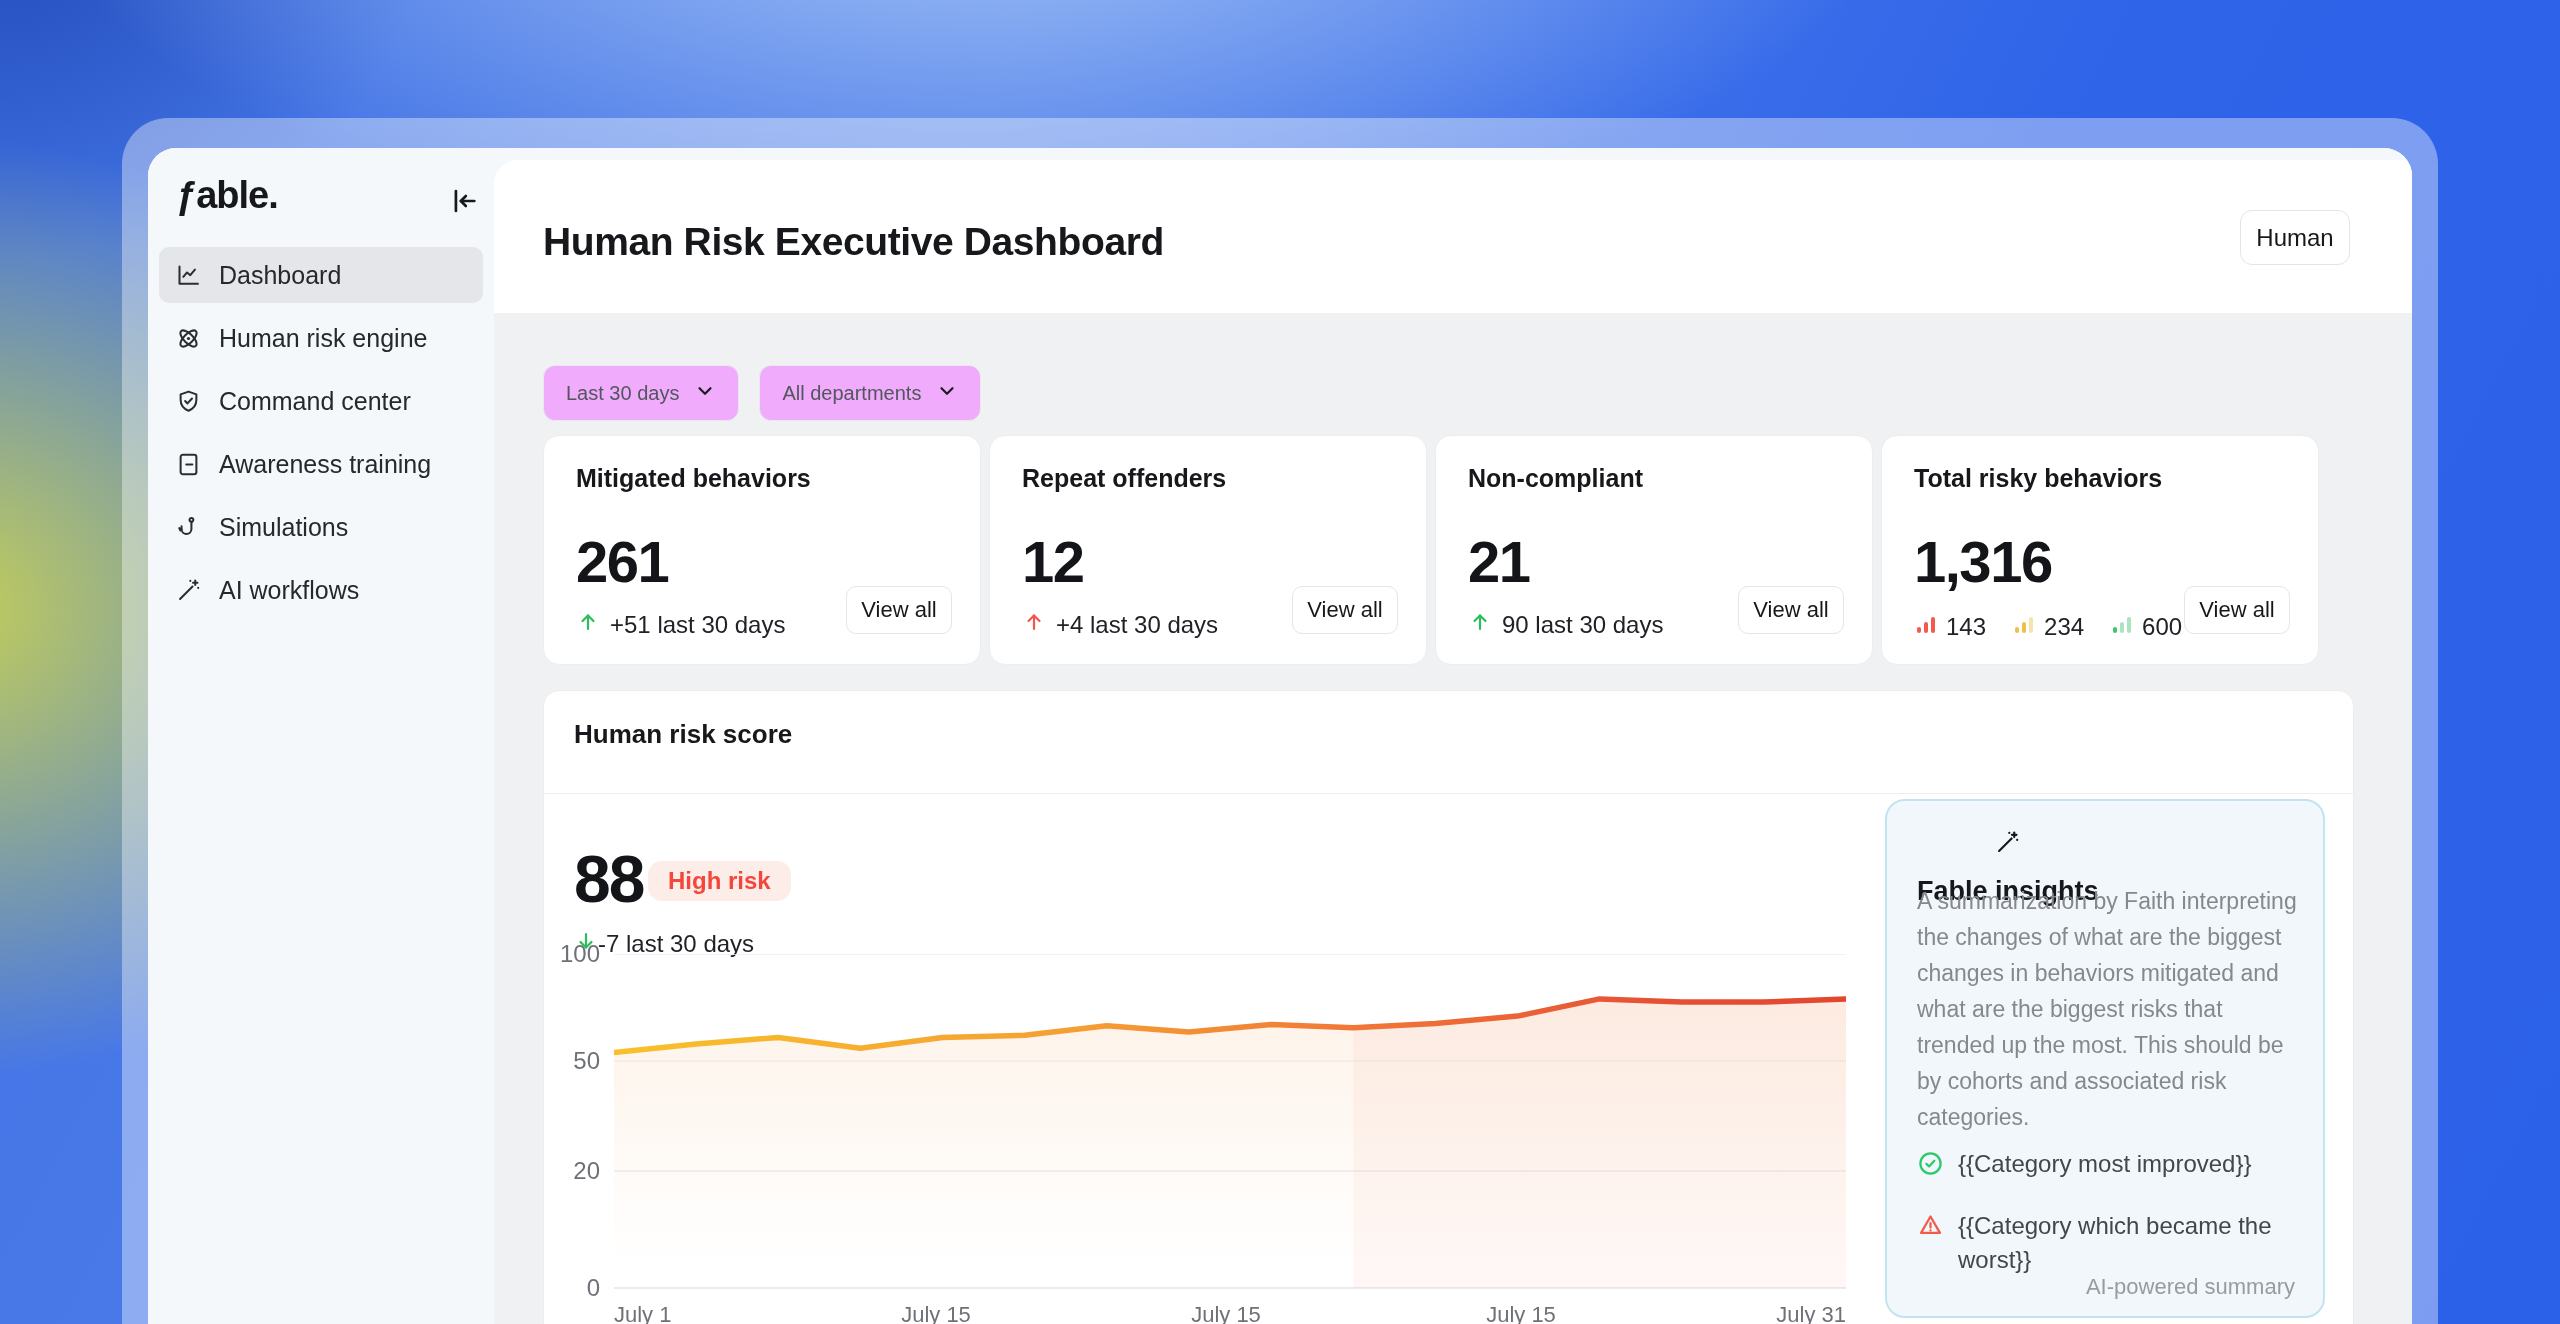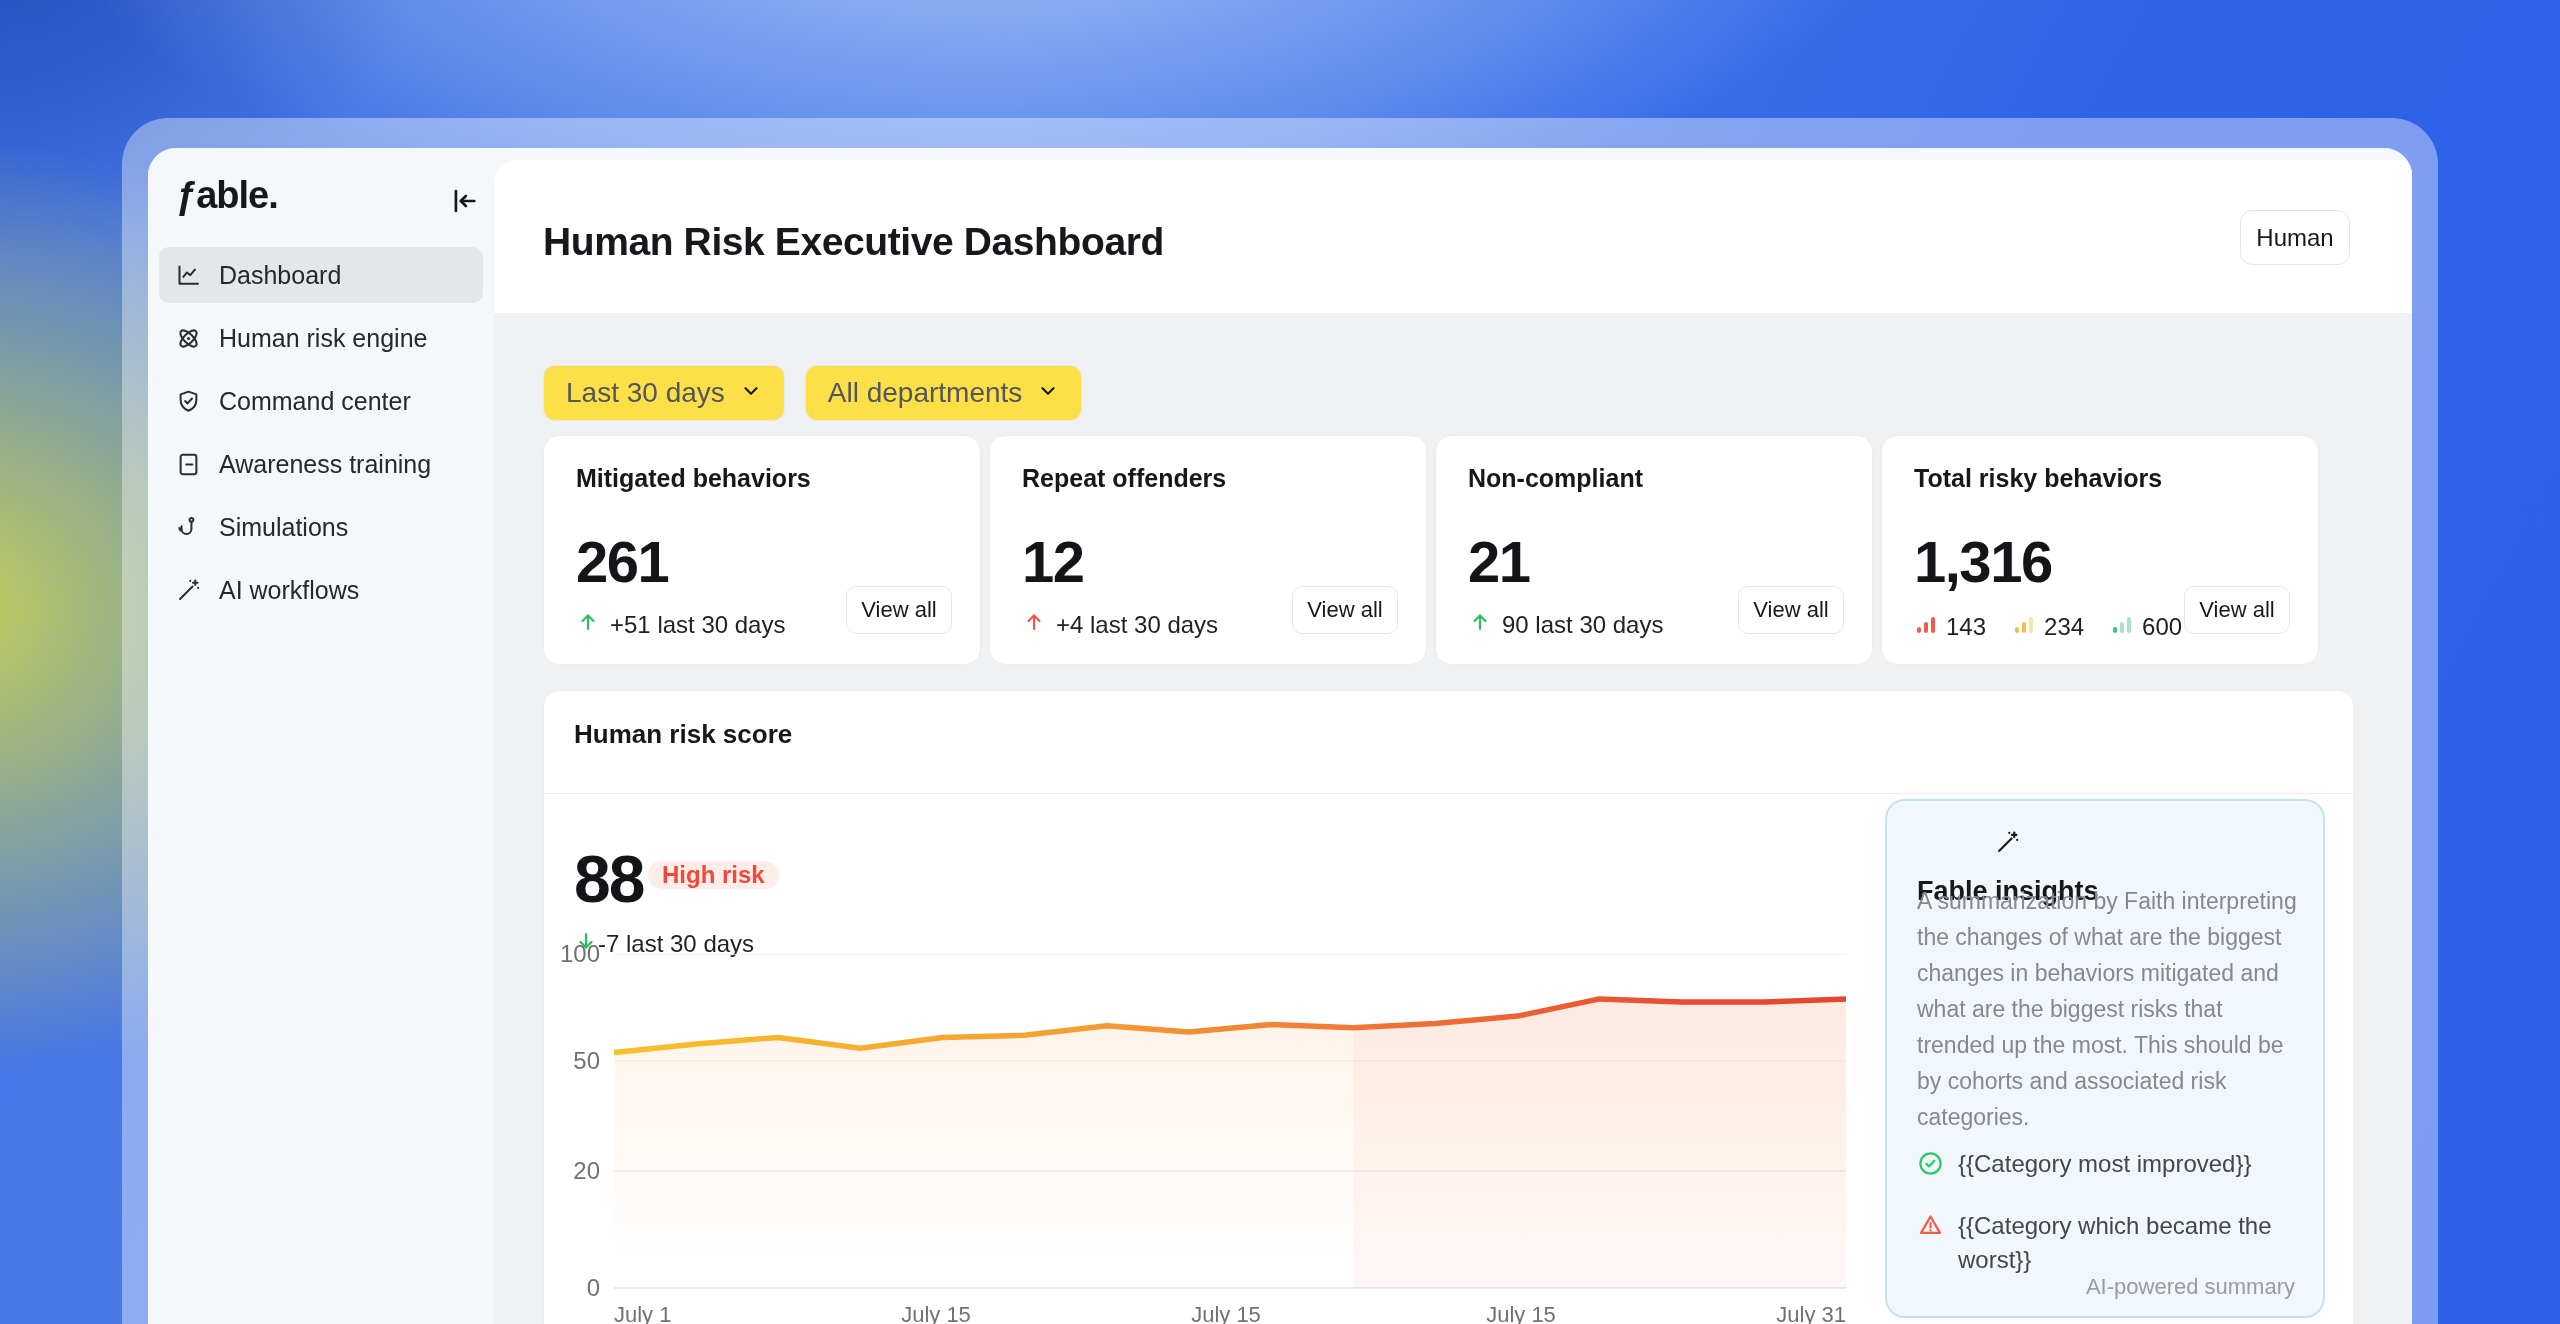--- a/index.html
+++ b/index.html
@@ -34,22 +34,22 @@
   .header { position:absolute; left:0; right:0; top:12px; height:153px; background:#FFFFFF;
     border-top-left-radius:24px; }
   .page-title { position:absolute; left:49px; top:60px; font-size:39px; font-weight:600;
     color:#17181B; letter-spacing:-0.4px; }
   .export-btn { position:absolute; right:62px; top:50px; width:110px; height:55px;
     background:#fff; border:1.5px solid #E2E4E8; border-radius:12px; font-size:24px;
     font-weight:500; color:#17181B; cursor:pointer; font-family:inherit; }
   .content-bg { position:absolute; left:0; right:0; top:165px; bottom:0; background:#F0F1F3; }
 
   .filters { position:absolute; left:49px; top:217px; display:flex; gap:20px; }
-  .filter-btn { height:56px; padding:0 22px; background:#fde047; border:1.5px solid #E7E9EC;
-    border-radius:12px; display:flex; align-items:center; gap:15px; font-size:28px;
+  .filter-btn { height:56px; padding:0 22px; background:#f0abfc; border:1.5px solid #E7E9EC;
+    border-radius:12px; display:flex; align-items:center; gap:15px; font-size:20px;
     color:#53565C; font-weight:500; cursor:pointer; font-family:inherit; }
   .filter-btn svg { width:22px; height:22px; color:#1A1C1F; }
 
   
   .cards { position:absolute; left:49px; top:287px; display:grid;
     grid-template-columns:repeat(4,438px); gap:8px; }
   .card { position:relative; height:230px; background:#fff; border:1px solid #ECEDEF;
     border-radius:16px; }
   .card-title { position:absolute; left:32px; top:28px; font-size:25px; font-weight:600; color:#17181B; }
   .card-value { position:absolute; left:32px; top:92px; font-size:58px; font-weight:700;
@@ -66,21 +66,21 @@
   .bk { display:flex; align-items:center; gap:8px; }
   .bk svg { width:24px; height:24px; }
 
   
   .risk-card { position:absolute; left:49px; top:542px; width:1811px; height:680px;
     background:#fff; border:1px solid #ECEDEF; border-radius:16px; }
   .risk-title { position:absolute; left:30px; top:28px; font-size:26px; font-weight:600; color:#17181B; }
   .risk-divider { position:absolute; left:0; right:0; top:102px; height:1px; background:#EDEEF0; }
   .score { position:absolute; left:30px; top:150px; font-size:66px; font-weight:700;
     letter-spacing:-2px; color:#141519; }
-  .risk-badge { position:absolute; left:104px; top:170px; height:28px; padding:0 14px;
+  .risk-badge { position:absolute; left:104px; top:170px; height:40px; padding:0 20px;
     display:flex; align-items:center; background:#FDEDE9; color:#F4473B; font-size:24px;
     font-weight:600; border-radius:14px; }
   .score-delta { position:absolute; left:30px; top:238px; display:flex; align-items:center;
     font-size:24px; color:#1F2126; }
   .score-delta svg { width:24px; height:24px; }
 
   .chart-wrap { position:absolute; left:70px; top:263px; width:1232px; height:380px; }
   .y-label { position:absolute; left:-58px; width:44px; text-align:right; font-size:24px; color:#6E7177; }
   .x-label { position:absolute; top:348px; font-size:22px; color:#6E7177; white-space:nowrap; }
 

